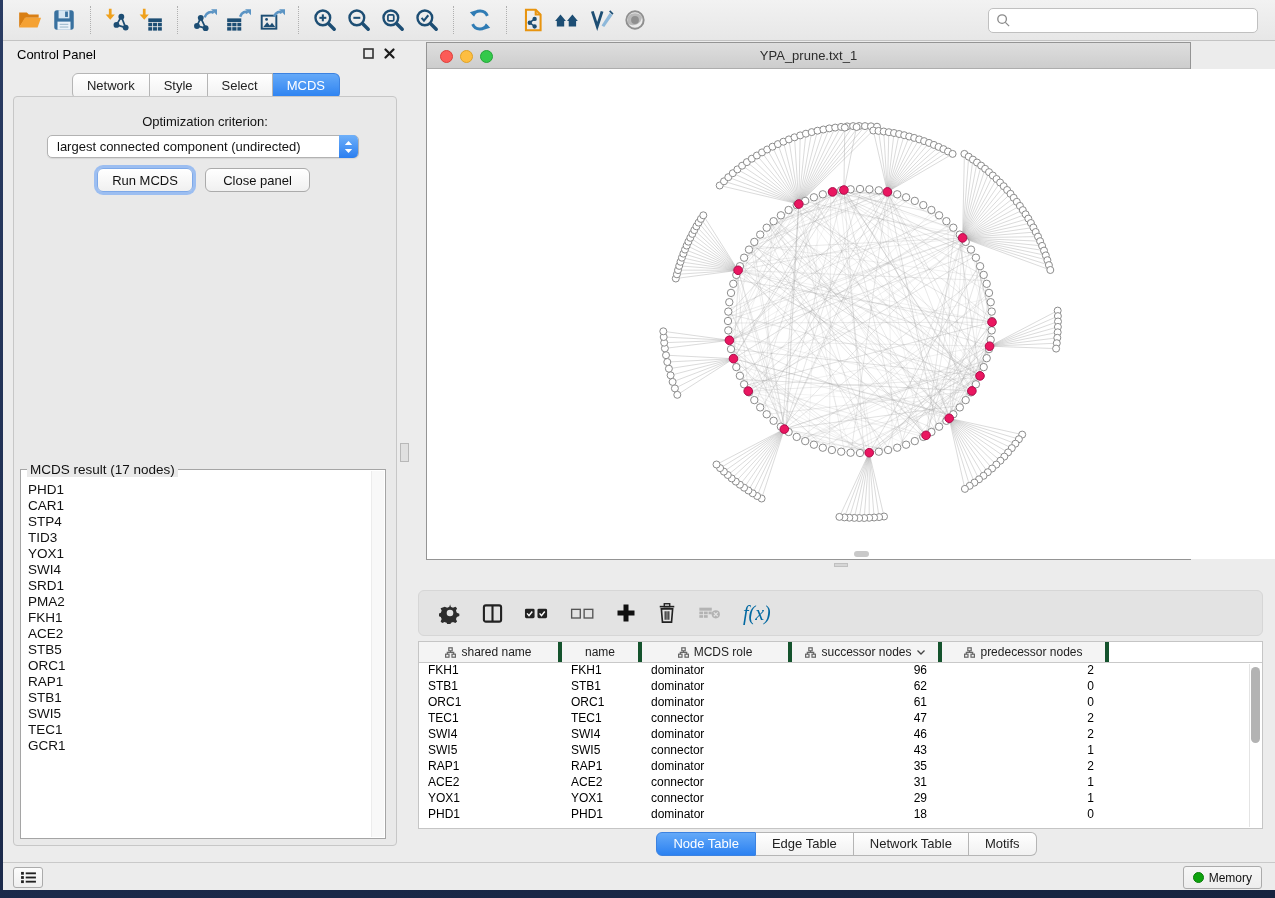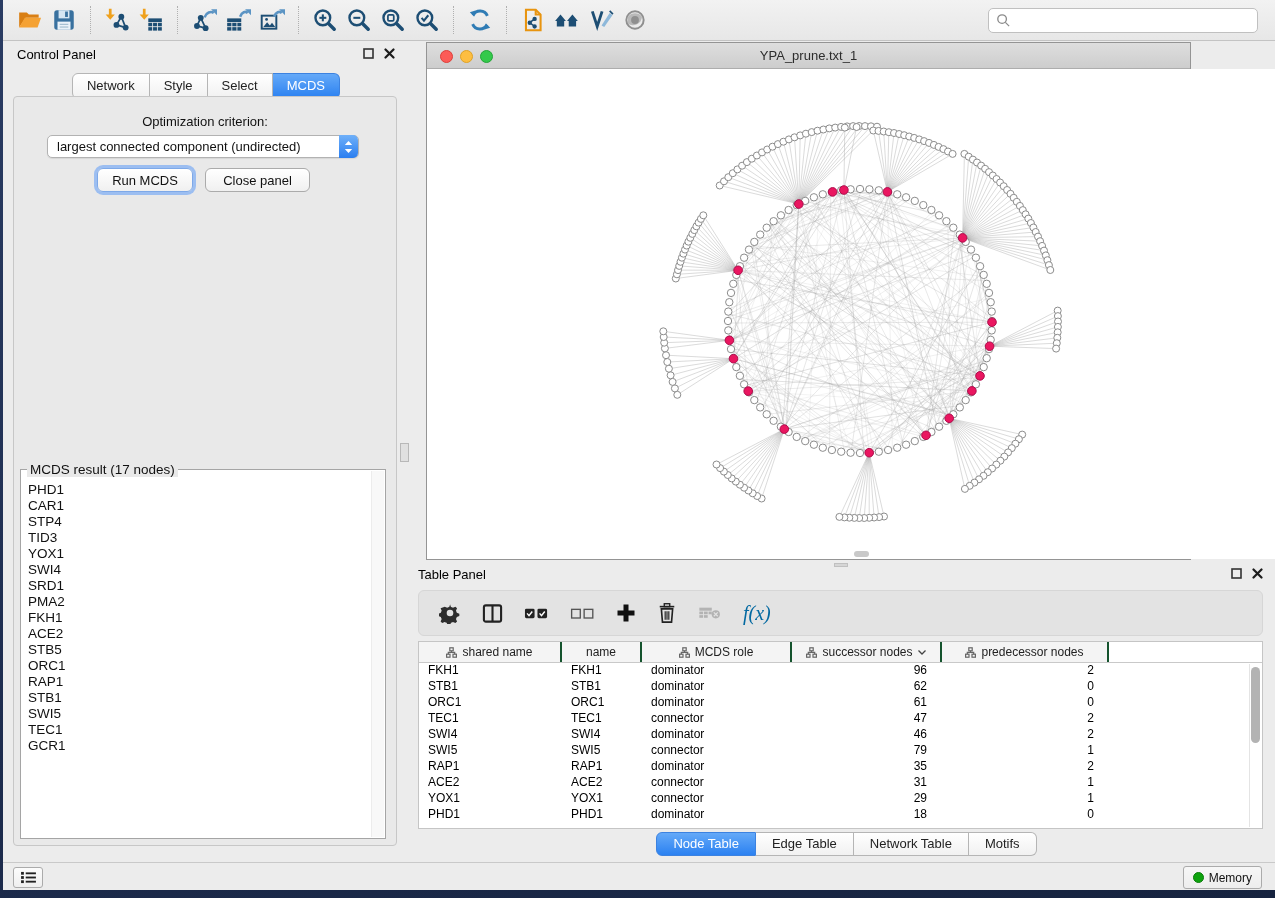--- a/index.html
+++ b/index.html
@@ -66,21 +66,21 @@
 
   
   #table-panel { position:absolute; left:403px; top:562px; width:869px; height:300px; background:#ececec; }
   #tp-grip { position:absolute; left:50%; top:1px; width:14px; height:4px; margin-left:-7px; background:#d6d6d6; border:1px solid #c0c0c0; }
   #tp-toolbar { position:absolute; left:12px; top:28px; width:845px; height:46px; background:#e3e3e3;
                 border:1px solid #d6d6d6; border-radius:6px; display:flex; align-items:center; gap:21px; padding-left:20px; }
   .tpicon { display:flex; align-items:center; justify-content:center; }
   #fx-label { font-family:"Liberation Serif", serif; font-style:italic; font-size:20px; color:#0369a1; }
   #node-table { position:absolute; left:12px; top:79px; width:845px; height:188px; background:#fff; border:1px solid #c5c5c5; }
   #thead { display:flex; height:21px; border-bottom:1px solid #c9c9c9; }
-  .hcell { background:#f4f4f4; border-right:2px solid #14532d; font-size:12px; color:#222;
+  .hcell { background:#f4f4f4; border-right:4px solid #14532d; font-size:12px; color:#222;
            display:flex; align-items:center; justify-content:center; gap:5px; }
   .trow { display:flex; height:16px; font-size:12px; color:#000; }
   .tcell { overflow:hidden; white-space:nowrap; }
   .c-l { padding-left:9px; text-align:left; }
   .c-r { padding-right:15px; text-align:right; }
   #t-scroll { position:absolute; right:1px; top:22px; bottom:1px; width:12px; background:#fff; border-left:1px solid #e4e4e4; }
   #t-thumb { position:absolute; left:1px; top:3px; width:9px; height:76px; background:#b3b3b3; border-radius:5px; }
   #tp-tabs { position:absolute; left:12px; right:0; top:270px; display:flex; justify-content:center; }
   #tp-tabs .seg { padding:3px 16px 4px; }
 
@@ -997,31 +997,20 @@
             <circle cx="306.5" cy="289.7" r="4.3" fill="#ea1660" stroke="#b00c4d" stroke-width="1"></circle>
             <circle cx="302.4" cy="271.3" r="4.3" fill="#ea1660" stroke="#b00c4d" stroke-width="1"></circle>
           </g>
         </svg>
     </div>
     <div id="net-hthumb"></div>
   </div>
 
   <div id="table-panel">
     <div id="tp-grip"></div>
-    <div class="panel-head">
-      <span class="panel-title" style="left:12px;">Table Panel</span>
-      <span class="win-btns" style="right:12px;">
-        <svg width="11" height="11" viewBox="0 0 11 11">
-            <rect x="1" y="1" width="9" height="9" fill="none" stroke="#333" stroke-width="1.6"></rect>
-          </svg>
-        <svg width="11" height="11" viewBox="0 0 11 11">
-            <path d="M1.5 1.5l8 8M9.5 1.5l-8 8" stroke="#1c1c1c" stroke-width="2.2" stroke-linecap="round"></path>
-          </svg>
-      </span>
-    </div>
     <div id="tp-toolbar">
       <span class="tpicon">
           <svg width="22" height="22" viewBox="0 0 24 24">
             <path d="M12 1.8l1.2 3a7.4 7.4 0 0 1 2.3 1l3-1.3 1.9 1.9-1.3 3a7.4 7.4 0 0 1 1 2.3l3 1.2v2.7l-3 1.2a7.4 7.4 0 0 1-1 2.3l1.3 3-1.9 1.9-3-1.3a7.4 7.4 0 0 1-2.3 1l-1.2 3h-2.7l-1.2-3a7.4 7.4 0 0 1-2.3-1l-3 1.3-1.9-1.9 1.3-3a7.4 7.4 0 0 1-1-2.3l-3-1.2v-2.7l3-1.2a7.4 7.4 0 0 1 1-2.3l-1.3-3L5.8 4.5l3 1.3a7.4 7.4 0 0 1 2.3-1l1.2-3z" transform="scale(0.92) translate(1,1)" fill="#2d2d2d"></path>
             <circle cx="12" cy="12" r="3.6" fill="#e3e3e3"></circle>
           </svg>
         </span>
       <span class="tpicon">
           <svg width="21" height="21" viewBox="0 0 22 22">
             <rect x="2" y="2.5" width="18" height="17" rx="2" fill="none" stroke="#222" stroke-width="2.2"></rect>
@@ -1159,21 +1148,21 @@
             <div class="tcell c-l" style="width: 143px;">SWI4</div>
             <div class="tcell c-l" style="width: 80px;">SWI4</div>
             <div class="tcell c-l" style="width: 150px;">dominator</div>
             <div class="tcell c-r" style="width: 150px;">46</div>
             <div class="tcell c-r" style="width: 167px;">2</div>
           </div>
           <div class="trow">
             <div class="tcell c-l" style="width: 143px;">SWI5</div>
             <div class="tcell c-l" style="width: 80px;">SWI5</div>
             <div class="tcell c-l" style="width: 150px;">connector</div>
-            <div class="tcell c-r" style="width: 150px;">79</div>
+            <div class="tcell c-r" style="width: 150px;">43</div>
             <div class="tcell c-r" style="width: 167px;">1</div>
           </div>
           <div class="trow">
             <div class="tcell c-l" style="width: 143px;">RAP1</div>
             <div class="tcell c-l" style="width: 80px;">RAP1</div>
             <div class="tcell c-l" style="width: 150px;">dominator</div>
             <div class="tcell c-r" style="width: 150px;">35</div>
             <div class="tcell c-r" style="width: 167px;">2</div>
           </div>
           <div class="trow">

